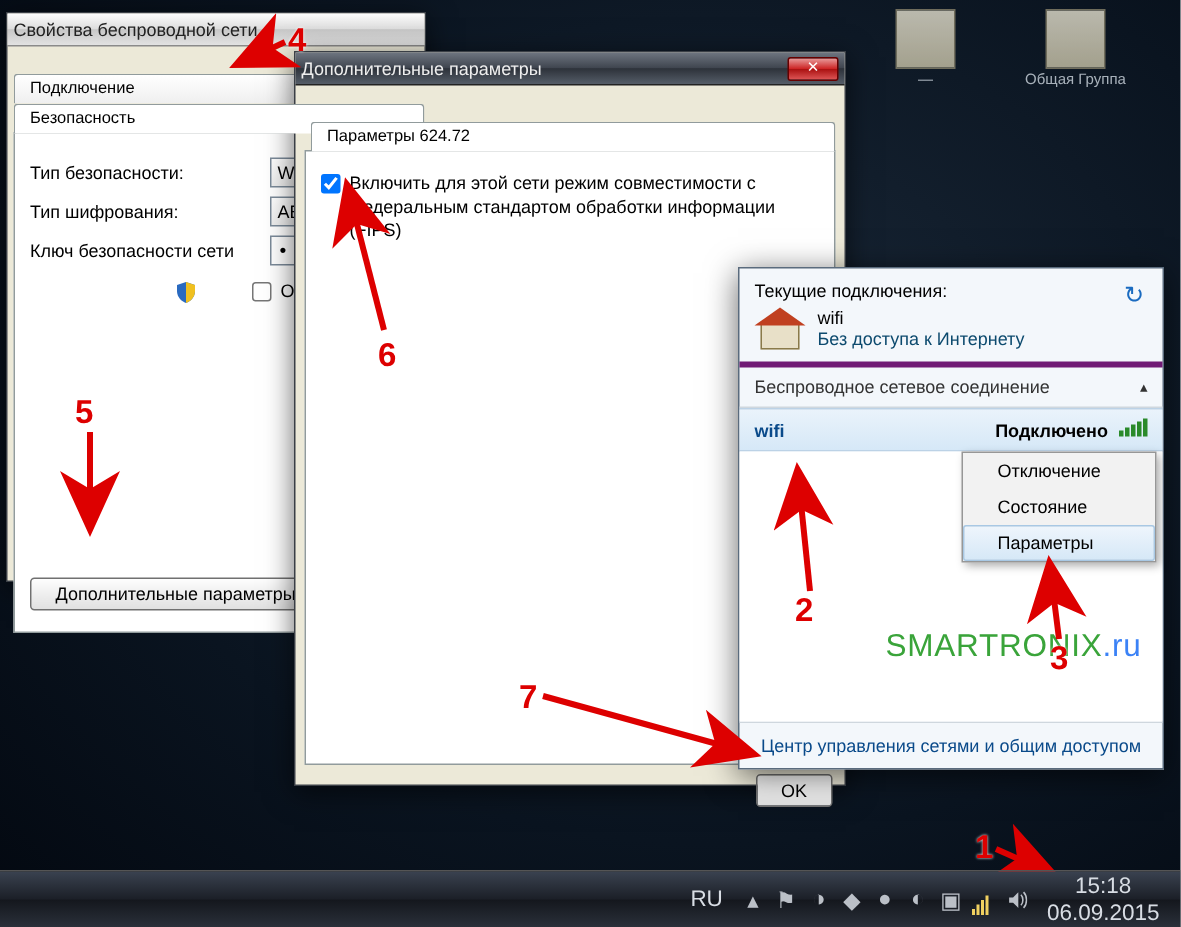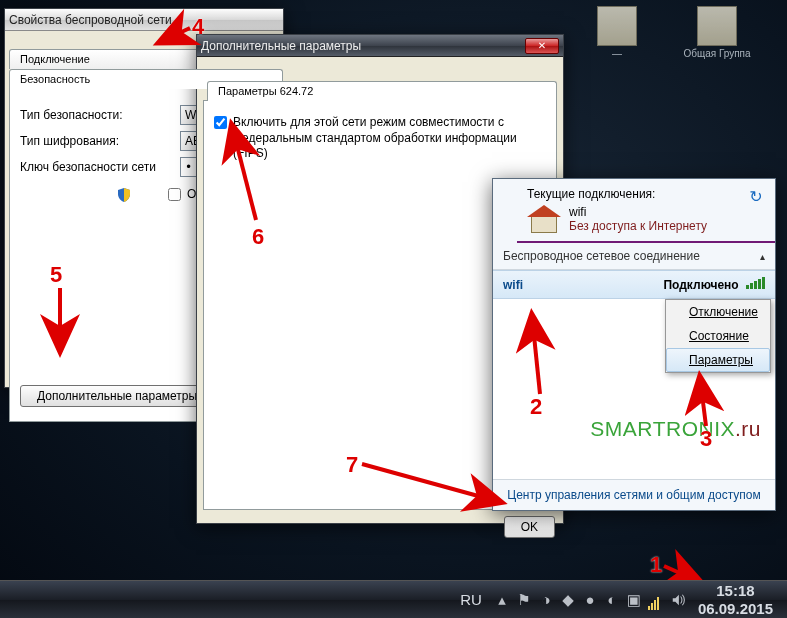--- a/index.html
+++ b/index.html
@@ -29,58 +29,58 @@
   .flabel { width:160px; }
   .fsel { flex:1; border:1px solid #7b8a99; background:linear-gradient(#fff,#eee); padding:2px 4px; height:20px; font-size:12px; overflow:hidden; white-space:nowrap; }
   .pwd { flex:1; border:1px solid #7b8a99; padding:2px 4px; height:20px; font-size:12px; letter-spacing:2px; font-family:monospace; }
   .checkbox-row { display:flex; align-items:flex-start; gap:6px; margin:4px 0; font-size:12px; line-height:1.3; }
   input[type=checkbox] { margin:1px 0 0 0; }
 
   .winbtn { padding:3px 16px; border:1px solid #707070; background:linear-gradient(#fdfdfd,#e0e0e0); border-radius:3px; font-size:12px; cursor:pointer; }
 
   
   .flyout { position:absolute; background:#f3f7fb; border:1px solid #5a6b7d; box-shadow:0 4px 20px rgba(0,0,0,.6); }
-  .fly-head { padding:8px 10px 6px; border-bottom:2px solid #701a75; display:flex; justify-content:space-between; align-items:flex-start;margin-left:24px; }
+  .fly-head { padding:8px 10px 6px; border-bottom:4px solid #701a75; display:flex; justify-content:space-between; align-items:flex-start; }
   .conn-row { display:flex; gap:8px; align-items:flex-start; }
   .house-icon { width:34px; height:30px; position:relative; }
   .house-icon::before { content:""; position:absolute; left:4px; top:10px; width:24px; height:16px; background:#e8e0c8; border:1px solid #8a7a4a; }
   .house-icon::after { content:""; position:absolute; left:0; top:0; width:0; height:0; border-left:17px solid transparent; border-right:17px solid transparent; border-bottom:12px solid #c04020; }
   .refresh { width:18px; height:18px; color:#1a6bc0; font-size:16px; cursor:pointer; text-align:center; }
   .section { padding:6px 10px; border-bottom:1px solid #cfd7de; font-size:12px; color:#333; display:flex; justify-content:space-between; align-items:center; }
   .chev { font-size:10px; color:#333; }
   .net-item { padding:6px 10px; background:linear-gradient(#eaf3fb,#d6e8f7); border-top:1px solid #bcd2e6; border-bottom:1px solid #bcd2e6; display:flex; justify-content:space-between; align-items:center; font-size:12px; cursor:pointer; }
   .net-item .name { font-weight:bold; color:#0a4a8a; }
   .sig-bars { display:inline-flex; gap:1px; align-items:flex-end; margin-left:4px; }
   .sig-bars i { width:3px; background:#2a8a2a; display:block; }
   .sig-bars i:nth-child(1){height:4px} .sig-bars i:nth-child(2){height:6px} .sig-bars i:nth-child(3){height:8px} .sig-bars i:nth-child(4){height:10px} .sig-bars i:nth-child(5){height:12px}
   .blank-area { height:180px; background:#fff; position:relative; }
-  .ctx-menu { position:absolute; right:4px; top:0; width:106px; background:#f2f2f2; border:1px solid #979797; box-shadow:2px 2px 6px rgba(0,0,0,.35);text-decoration:underline; }
+  .ctx-menu { position:absolute; right:4px; top:0; width:130px; background:#f2f2f2; border:1px solid #979797; box-shadow:2px 2px 6px rgba(0,0,0,.35); }
   .ctx-item { padding:4px 18px 4px 22px; font-size:12px; border:1px solid transparent; cursor:pointer; }
   .ctx-item.hov { background:linear-gradient(#eef5fc,#d6e8f7); border:1px solid #a8c8e4; border-radius:2px; }
   .fly-foot { padding:8px 10px; border-top:1px solid #cfd7de; text-align:center; }
   .fly-foot a { color:#0a4a8a; font-size:12px; cursor:pointer; }
   .watermark { position:absolute; right:14px; bottom:38px; font-size:21px; letter-spacing:.5px; }
-  .watermark .g { color:#3aa43a; } .watermark .gr { color:#7f1d1d; }
+  .watermark .g { color:#3aa43a; } .watermark .gr { color:#3b82f6; }
 
   
   .callout { position:absolute; color:#d00; font-weight:bold; font-size:22px; font-family:Arial; text-shadow:0 0 2px #fff; }
 
   
   .arrows { position:absolute; inset:0; pointer-events:none; }
 
   
   .taskbar { position:absolute; left:0; right:0; bottom:0; height:38px; background:linear-gradient(#3a4250,#1b1f27 50%,#14171d 51%,#2a303a); border-top:1px solid #555; display:flex; align-items:center; color:#d8dde4; font-size:15px; }
   .tb-left { flex:1; }
   .tb-right { display:flex; align-items:center; gap:6px; padding-right:8px; }
   .tb-lang { padding:2px 6px; }
   .tray-icon { width:16px; height:16px; opacity:.85; display:flex; align-items:center; justify-content:center; }
   .tray-wifi { width:16px; height:14px; }
   .tray-wifi i { display:inline-block; width:2px; margin-right:1px; background:#f0d060; vertical-align:bottom; }
   .tray-wifi i:nth-child(1){height:4px} .tray-wifi i:nth-child(2){height:7px} .tray-wifi i:nth-child(3){height:10px} .tray-wifi i:nth-child(4){height:13px}
-  .clock { text-align:center; line-height:1.2; padding:0 6px;font-weight:bold; }
+  .clock { text-align:center; line-height:1.2; padding:0 6px; }
 </style>
 </head>
 <body>
 
 <div class="desk-icons">
   <div class="desk-icon">
       <div class="glyph"></div>
       <div class="lbl">—</div>
     </div>
   <div class="desk-icon">
@@ -150,21 +150,21 @@
 </div>
 
 <div class="flyout" style="left:492px; top:178px; width:284px;">
   <div class="fly-head">
     <div>
       <div style="font-size:12px;margin-bottom:4px;">Текущие подключения:</div>
       <div class="conn-row">
         <div class="house-icon"></div>
         <div>
           <div style="font-size:12px;">wifi</div>
-          <div style="font-size:12px;color:#7f1d1d;">Без доступа к Интернету</div>
+          <div style="font-size:12px;color:#0c4a6e;">Без доступа к Интернету</div>
         </div>
       </div>
     </div>
     <div class="refresh">↻</div>
   </div>
   <div class="section">
     <span>Беспроводное сетевое соединение</span>
     <span class="chev">▴</span>
   </div>
   <div class="net-item">

